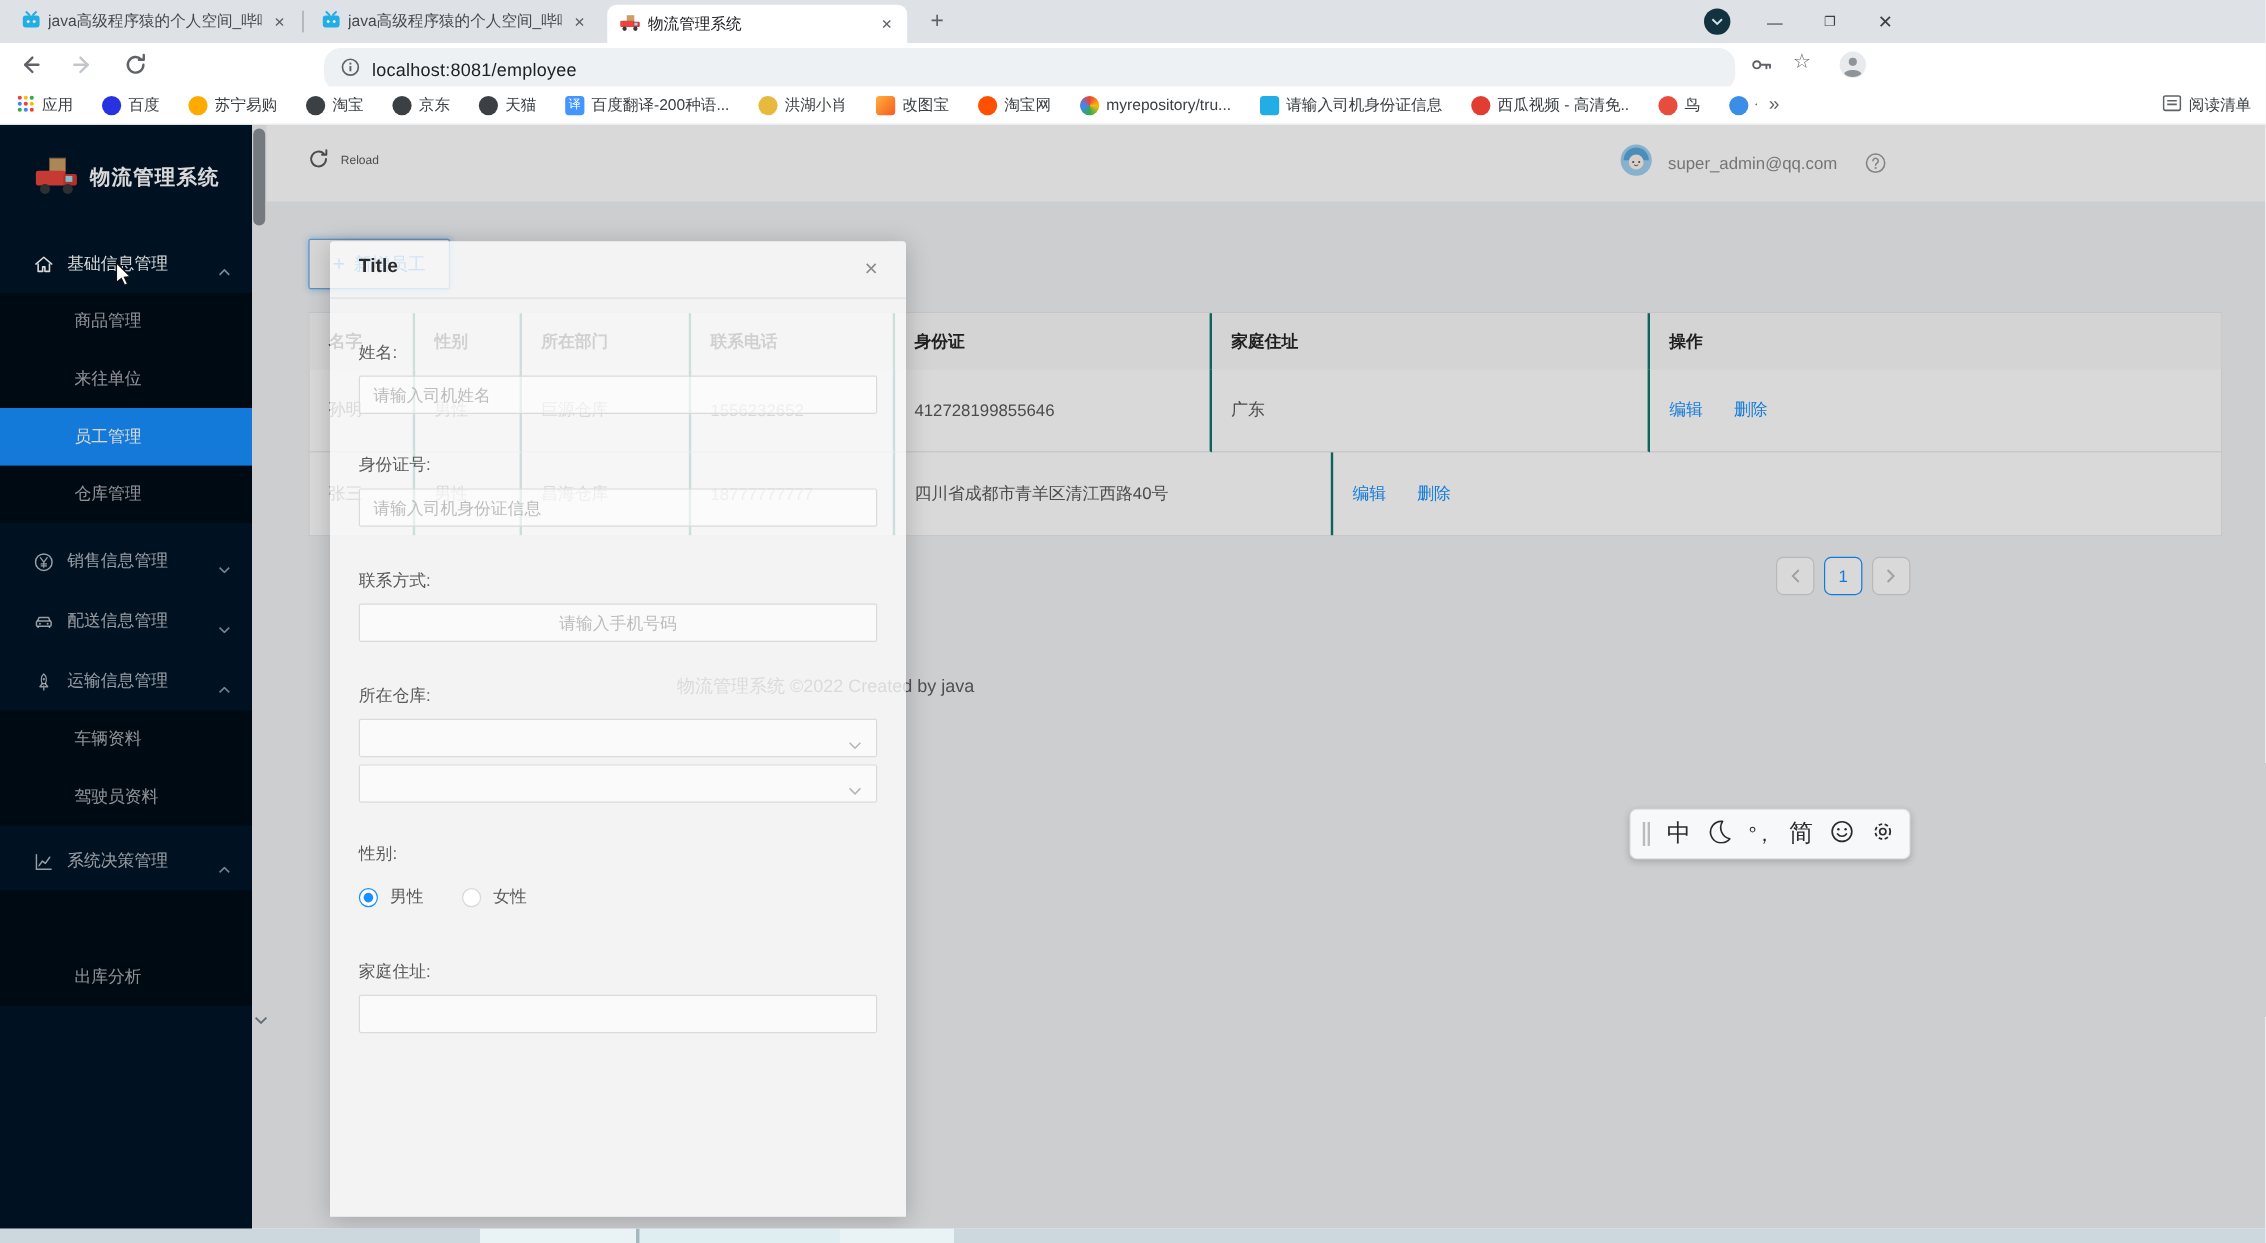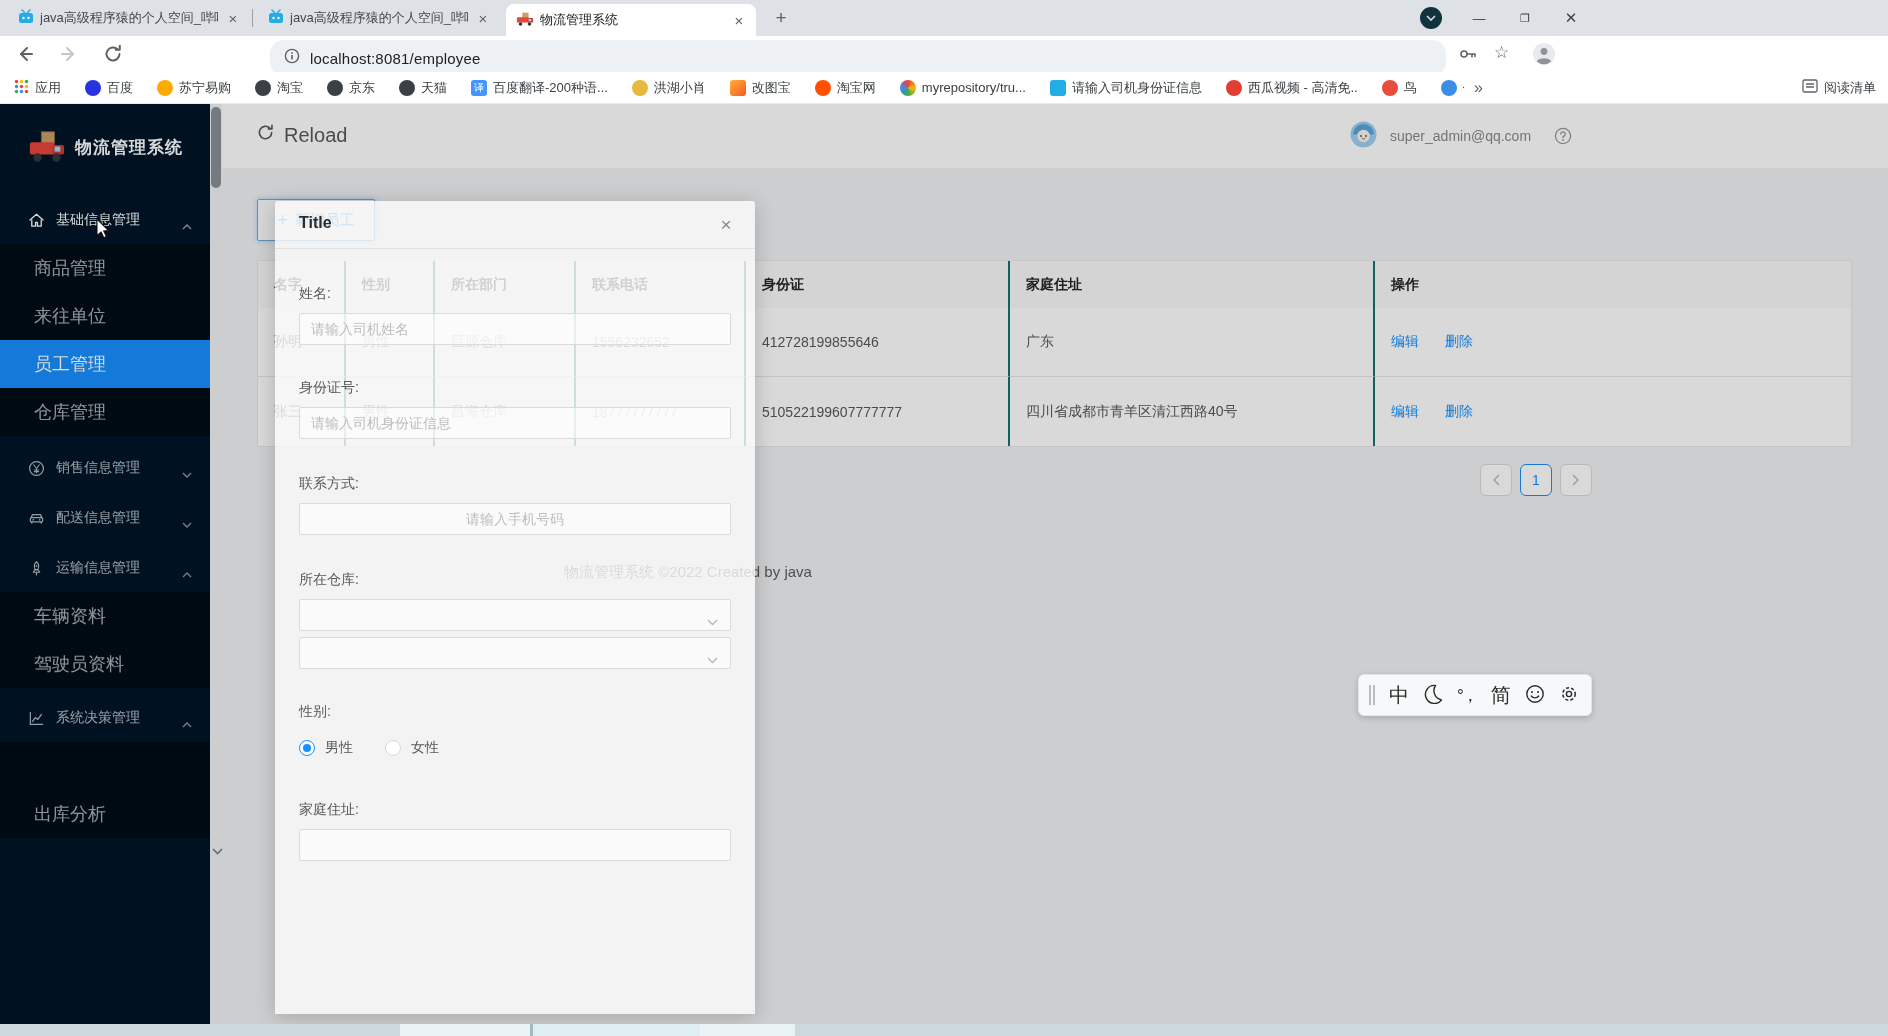--- a/index.html
+++ b/index.html
@@ -53,29 +53,29 @@
   .logo-truck { position:absolute; left:28px; top:26px; }
   .logo-text { position:absolute; left:33px; top:28px; width:160px; color:#fff; font-size:17px;
                font-weight:bold; line-height:31px; text-indent:42px; letter-spacing:1px; }
   .logo-text::first-line { letter-spacing:1px; }
   .mi { position:absolute; left:0; width:210px; height:48px; display:flex; align-items:center;
         padding-left:28px; color:rgba(255,255,255,.70); font-size:14px; cursor:pointer; }
   .mi .micon { width:17px; height:17px; margin-right:11px; flex:0 0 17px; }
   .mi .caret { position:absolute; right:18px; top:21px; }
   .sub-block { position:absolute; left:0; width:210px; background:#000c17; }
   .smi { position:absolute; left:0; width:210px; height:48px; display:flex; align-items:center;
-         padding-left:34px; color:rgba(255,255,255,.66); font-size:18px; cursor:pointer; }
+         padding-left:62px; color:rgba(255,255,255,.66); font-size:14px; cursor:pointer; }
   .smi.active { background:#1890ff; color:#fff; }
   .sb-thumb { position:absolute; left:211px; top:3px; width:10px; height:81px;
               background:#8a9097; border-radius:5px; }
   .sb-downarrow { position:absolute; left:212px; top:737px; }
 
   .app-header { position:absolute; left:222px; top:0; width:1666px; height:64px; background:#fff; }
   .reload { position:absolute; left:34px; top:19px; display:flex; align-items:center; gap:9px;
-            color:#595959; font-size:20px; cursor:pointer; }
+            color:#595959; font-size:10px; cursor:pointer; }
   .user { position:absolute; left:1128px; top:0; height:64px; display:flex; align-items:center; gap:13px; }
   .user-email { font-size:14px; color:#8a8a8a; }
   .help-ic { position:absolute; left:1332px; top:23px; cursor:pointer; }
 
   .add-btn { position:absolute; left:257px; top:95px; width:118px; height:42px; background:#fdfdfd;
              border:1px solid #77a7d8; border-radius:2px; color:#1890ff; font-size:15px;
              display:flex; align-items:center; justify-content:center; gap:7px; cursor:pointer;
              box-shadow:0 0 5px rgba(24,144,255,.35); }
   .add-btn .plus { font-size:18px; line-height:1; }
 
@@ -461,21 +461,20 @@
           <div class="tcell c6">
             <span class="link">编辑</span>
             <span class="link">删除</span>
           </div>
         </div>
         <div class="trow">
           <div class="tcell c0">张三</div>
           <div class="tcell c1">男性</div>
           <div class="tcell c2">昌海仓库</div>
           <div class="tcell c3">18777777777</div>
-          <div class="tcell c4">510522199607777777</div>
           <div class="tcell c5">四川省成都市青羊区清江西路40号</div>
           <div class="tcell c6">
             <span class="link">编辑</span>
             <span class="link">删除</span>
           </div>
         </div>
       </div>
     </div>
 
     <div class="pagination">

